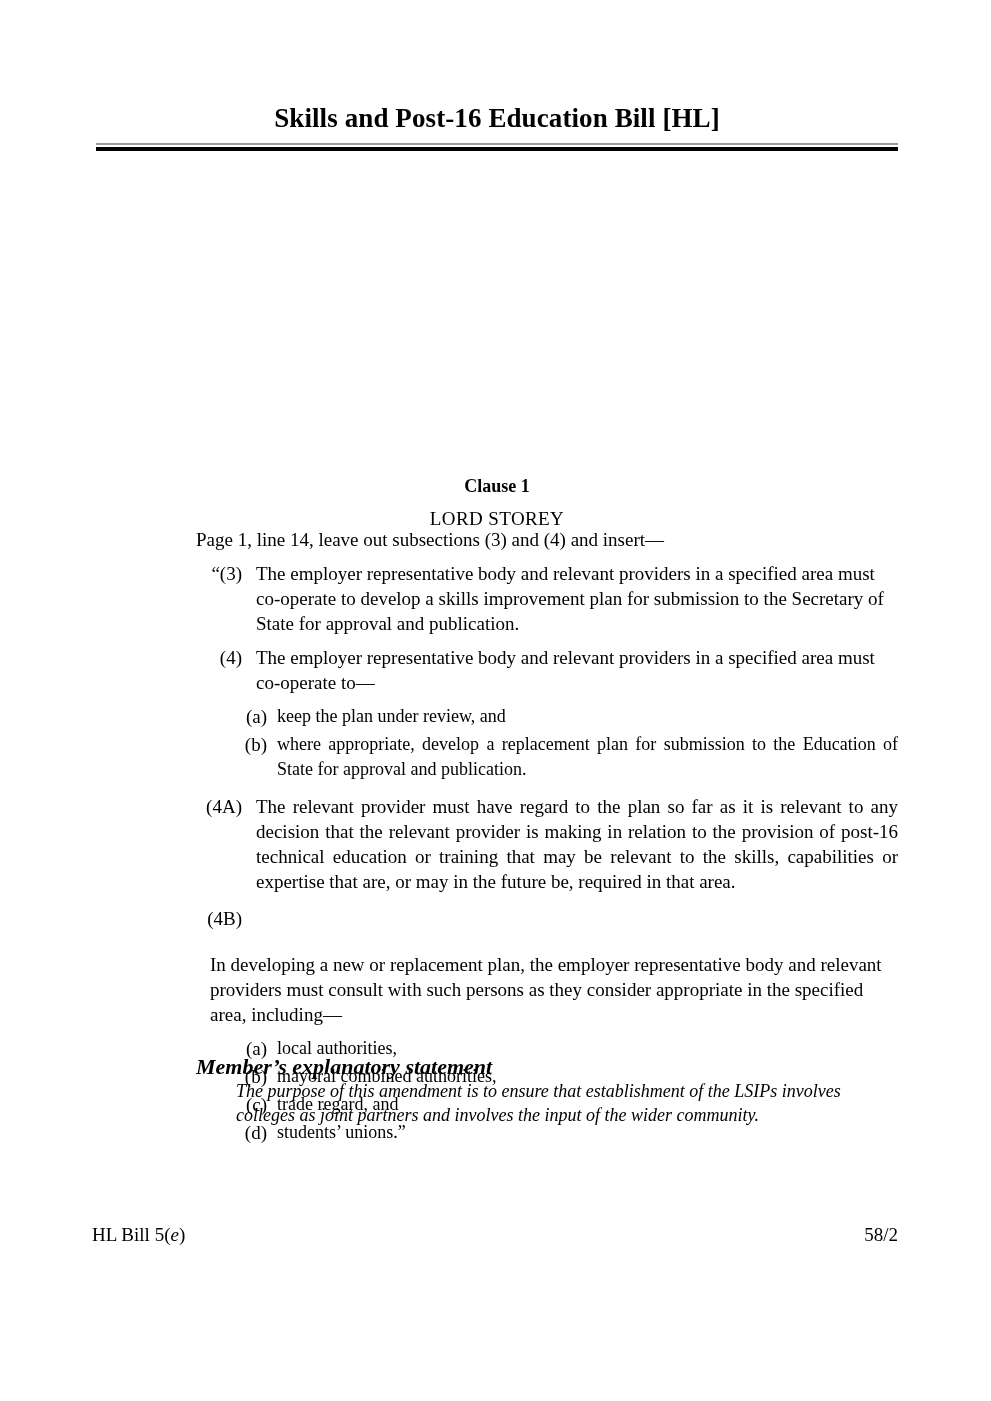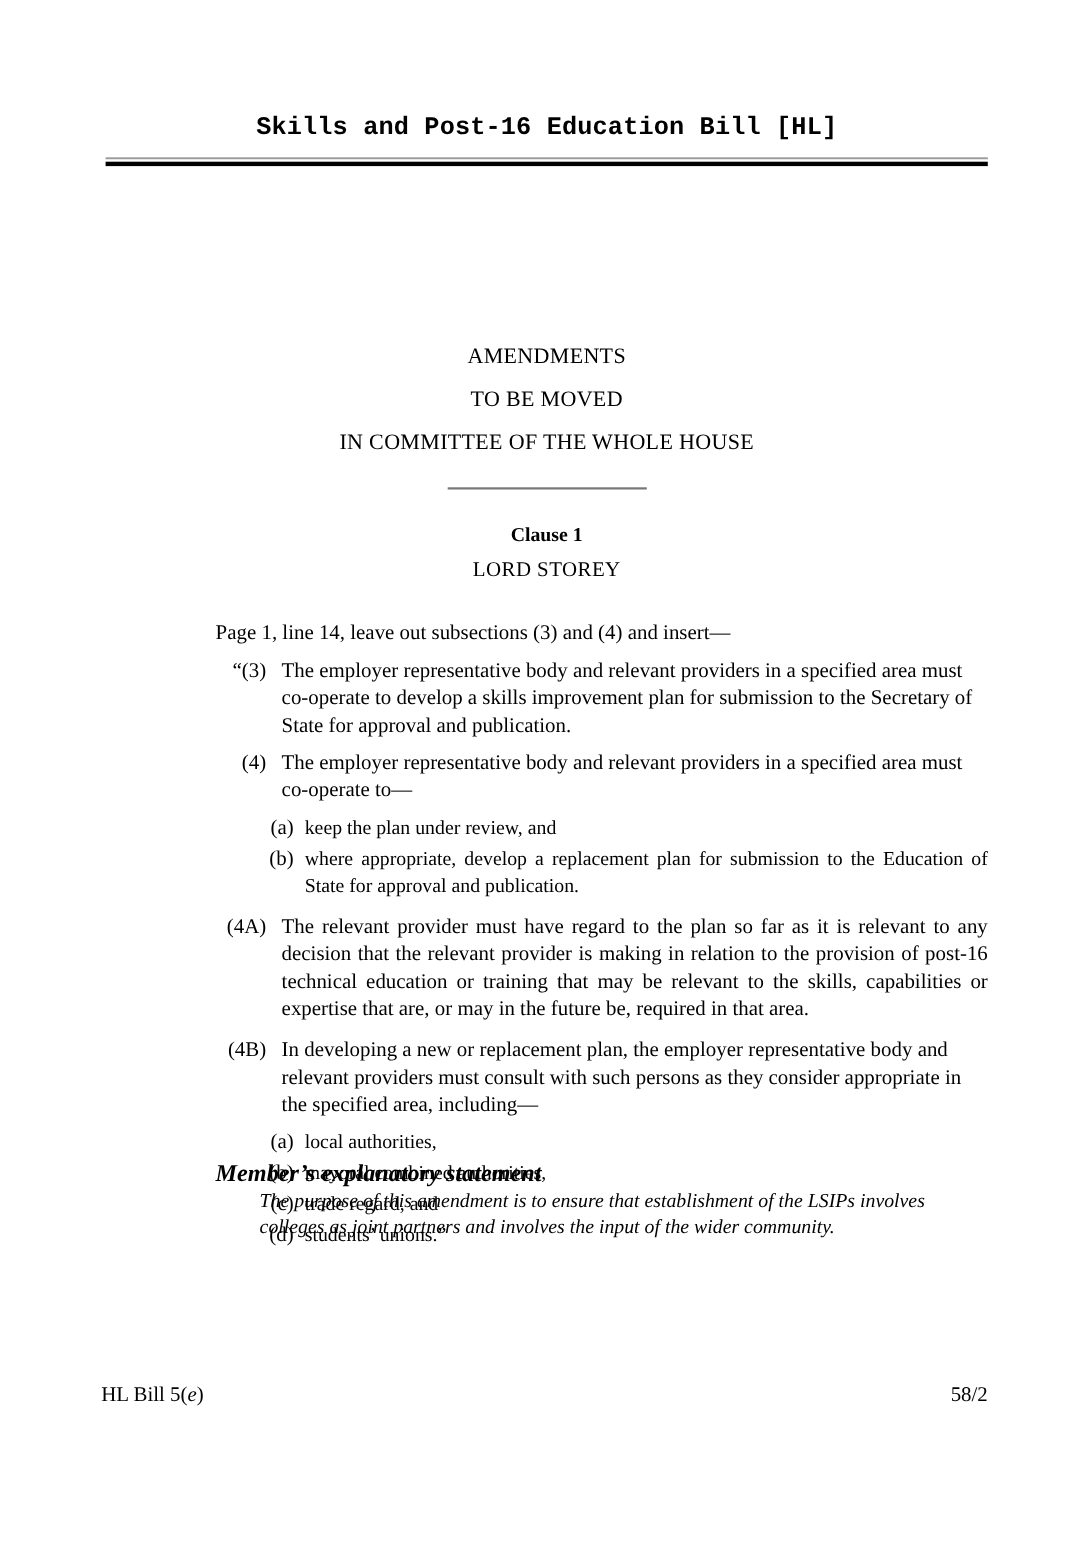--- a/index.html
+++ b/index.html
@@ -24,24 +24,23 @@
     inset: 0;
   }
 
   
   .doc-title {
     position: absolute;
     left: 96px;
     top: 103px;
     width: 802px;
     text-align: center;
-    font-size: 23px;
+    font-size: 27px;
     font-weight: bold;
     letter-spacing: 0.1px;
-    font-family: Liberation Mono, monospace;
   }
 
   .header-rules {
     position: absolute;
     left: 96px;
     top: 143px;
     width: 802px;
   }
   .rule-thin {
     height: 2px;
@@ -95,21 +94,21 @@
     width: 802px;
     text-align: center;
     font-size: 19px;
     letter-spacing: 0.4px;
   }
 
   
   .body-block {
     position: absolute;
     left: 196px;
-    top: 563px;
+    top: 527px;
     width: 702px;
   }
 
   .lead-in {
     font-size: 19px;
     line-height: 25px;
     margin-bottom: 9px;
   }
 
   
@@ -186,21 +185,21 @@
     font-size: 18px;
     font-style: italic;
     line-height: 24px;
     margin-left: 40px;
   }
 
   
   .footer {
     position: absolute;
     left: 92px;
-    top: 1258px;
+    top: 1224px;
     width: 806px;
     display: flex;
     justify-content: space-between;
     align-items: baseline;
     font-size: 19px;
   }
   .footer-left i { font-style: italic; }
 </style>
 </head>
 <body>
@@ -208,26 +207,20 @@
 <div class="page">
 
   <div class="doc-title">Skills and Post-16 Education Bill [HL]</div>
 
   <div class="header-rules">
     <div class="rule-thin"></div>
     <div class="rule-gap"></div>
     <div class="rule-thick"></div>
   </div>
 
-  <div class="headings">
-    <div class="heading-line">AMENDMENTS</div>
-    <div class="heading-line">TO BE MOVED</div>
-    <div class="heading-line">IN COMMITTEE OF THE WHOLE HOUSE</div>
-    <div class="short-divider"></div>
-  </div>
 
   <div class="clause-heading">Clause 1</div>
 
   <div class="member-name">LORD STOREY</div>
 
   <div class="body-block">
 
     <div class="lead-in">Page 1, line 14, leave out subsections (3) and (4) and insert—</div>
 
     <div class="sub">
@@ -248,21 +241,21 @@
         <div class="item-label">(b)</div>
         <div class="item-text">where appropriate, develop a replacement plan for submission to the Education of State for approval and publication.</div>
       </div>
     </div>
 
     <div class="sub" style="margin-top:12px;">
       <div class="sub-label">(4A)</div>
       <div class="sub-text">The relevant provider must have regard to the plan so far as it is relevant to any decision that the relevant provider is making in relation to the provision of post-16 technical education or training that may be relevant to the skills, capabilities or expertise that are, or may in the future be, required in that area.</div>
     </div>
 
-    <div class="sub" style="margin-top:12px;">
+    <div class="sub" style="margin-top:12px;flex-direction:column;">
       <div class="sub-label">(4B)</div>
       <div class="sub-text last-line-left">In developing a new or replacement plan, the employer representative body and relevant providers must consult with such persons as they consider appropriate in the specified area, including—</div>
     </div>
     <div class="items">
       <div class="item">
         <div class="item-label">(a)</div>
         <div class="item-text plain">local authorities,</div>
       </div>
       <div class="item">
         <div class="item-label">(b)</div>

